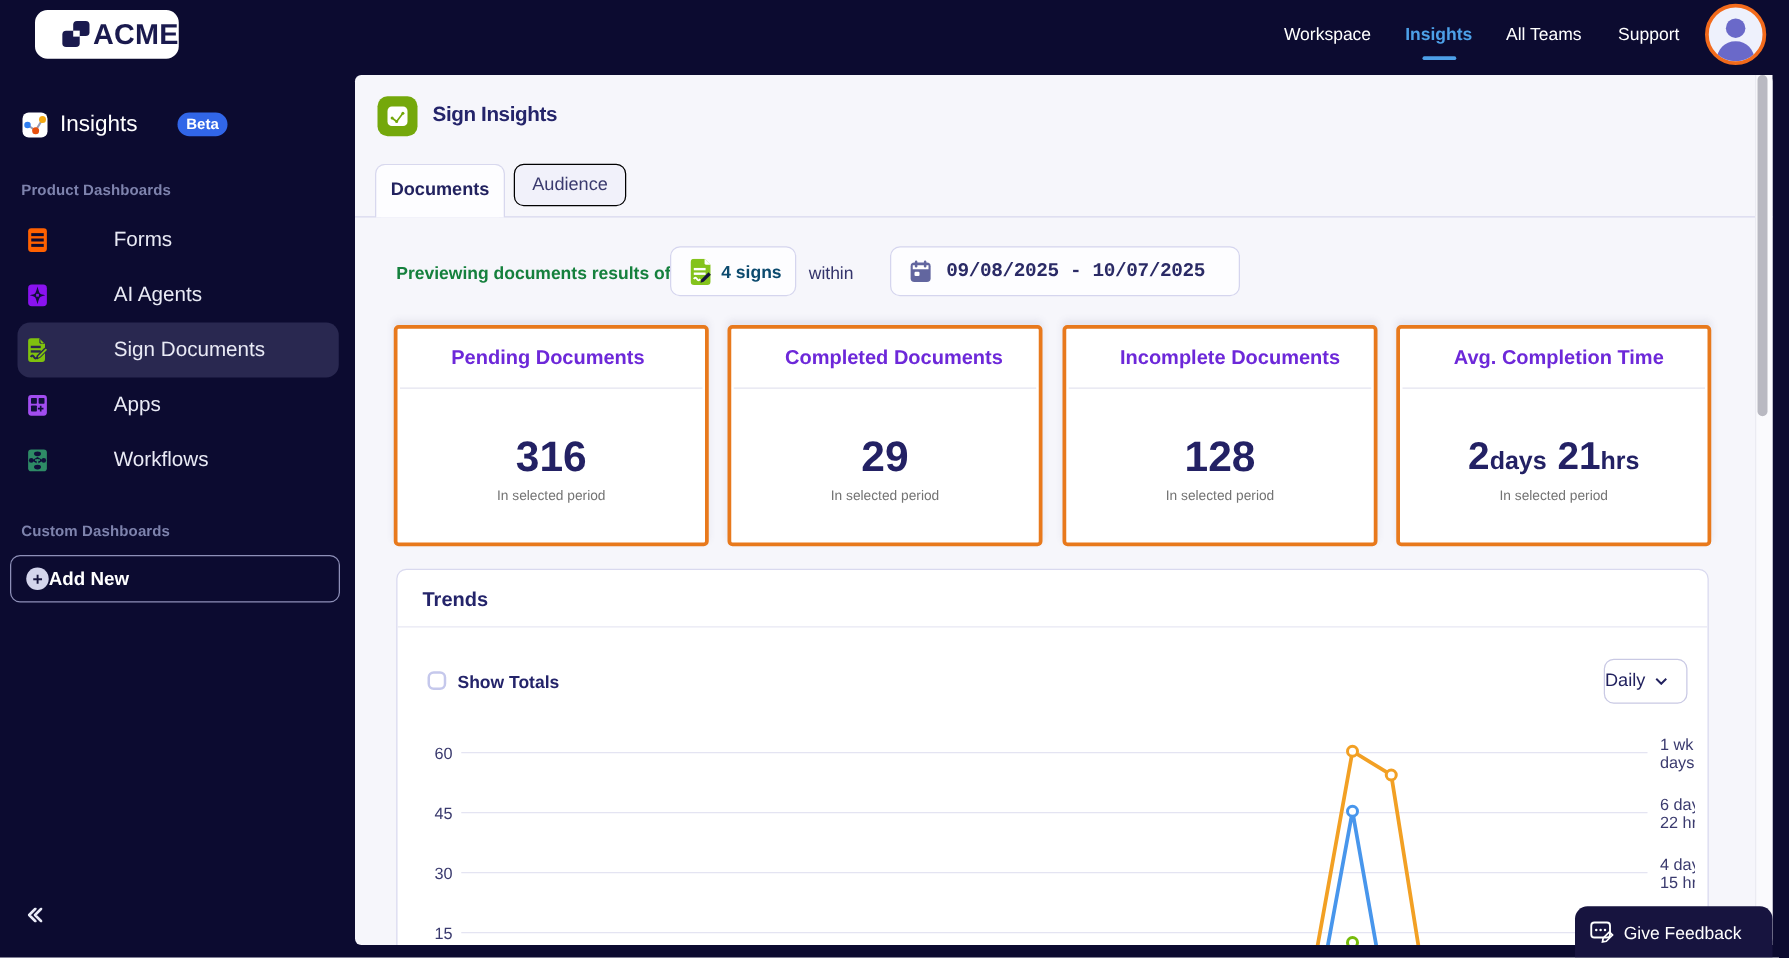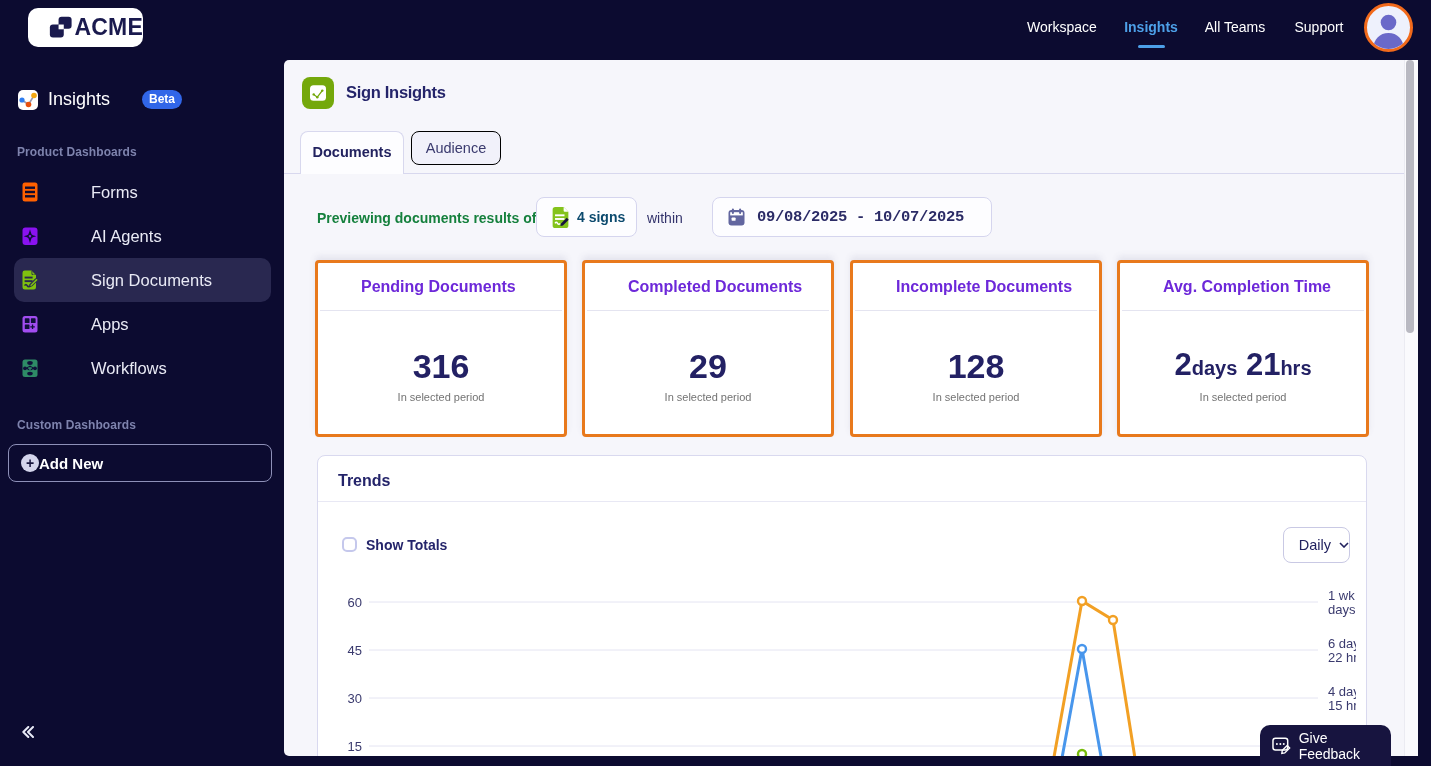--- a/index.html
+++ b/index.html
@@ -50,26 +50,26 @@
 .card .div { position:absolute; left:2px; right:2px; top:47px; height:1px; background:#e4e4f0; }
 .card .num { position:absolute; left:0; right:0; top:84px; text-align:center; color:#232164; font-size:34px; font-weight:800; }
 .card .sub { position:absolute; left:0; right:0; top:128px; text-align:center; color:#737373; font-size:11px; }
 
 
 .trends { left:33px; top:395px; width:1050px; height:420px; background:#fff; border:1px solid #d9d9ef; border-radius:8px; overflow:hidden; }
 .trends h3 { position:absolute; left:20px; top:16px; color:#24246a; font-size:16px; font-weight:700; }
 .trends .div { position:absolute; left:0; right:0; top:45px; height:1px; background:#e8e8f4; }
 .cb { position:absolute; left:24px; top:81px; width:15px; height:15px; border:2px solid #c5c8ec; border-radius:5px; background:#fff; }
 .cb-label { position:absolute; left:48px; top:81px; color:#24246a; font-size:14px; font-weight:700; }
-.daily { position:absolute; left:965px; top:71px; width:67px; height:36px; background:#fff; border:1px solid #c9c9e4; border-radius:8px; color:#22225f; font-size:14.5px; font-weight:400; display:flex; align-items:center; justify-content:flex-end; }
+.daily { position:absolute; left:965px; top:71px; width:67px; height:36px; background:#fff; border:1px solid #c9c9e4; border-radius:8px; color:#22225f; font-size:14.5px; font-weight:400; display:flex; align-items:center; justify-content:flex-start; }
 
 
 .sbar-track { left:1404px; top:60px; width:14px; height:696px; background:#fafafd; border-left:1px solid #ebebf2; }
 .sbar-thumb { left:1406px; top:60px; width:8px; height:273px; background:#b9b9c2; border-radius:4px; }
-.feedback { left:1260px; top:725px; width:131px; height:41px; background:#17143f; border-radius:10px 10px 0 0; display:flex; align-items:center; color:#fff; font-size:14px; font-weight:500; padding-bottom:0; }
+.feedback { left:1260px; top:725px; width:158px; height:41px; background:#17143f; border-radius:10px 10px 0 0; display:flex; align-items:center; color:#fff; font-size:14px; font-weight:500; padding-bottom:0; }
 </style>
 </head>
 <body>
 
 <div class="abs logo">
   <svg width="27" height="26" viewBox="0 0 27 26" style="margin-left:9px">
     <rect x="11" y="0" width="15" height="14" rx="3.5" fill="#1a1a4e"></rect>
     <rect x="1" y="9" width="16" height="15" rx="3.5" fill="#1a1a4e"></rect>
     <rect x="11" y="9" width="6" height="5.5" fill="#fff"></rect>
   </svg>

